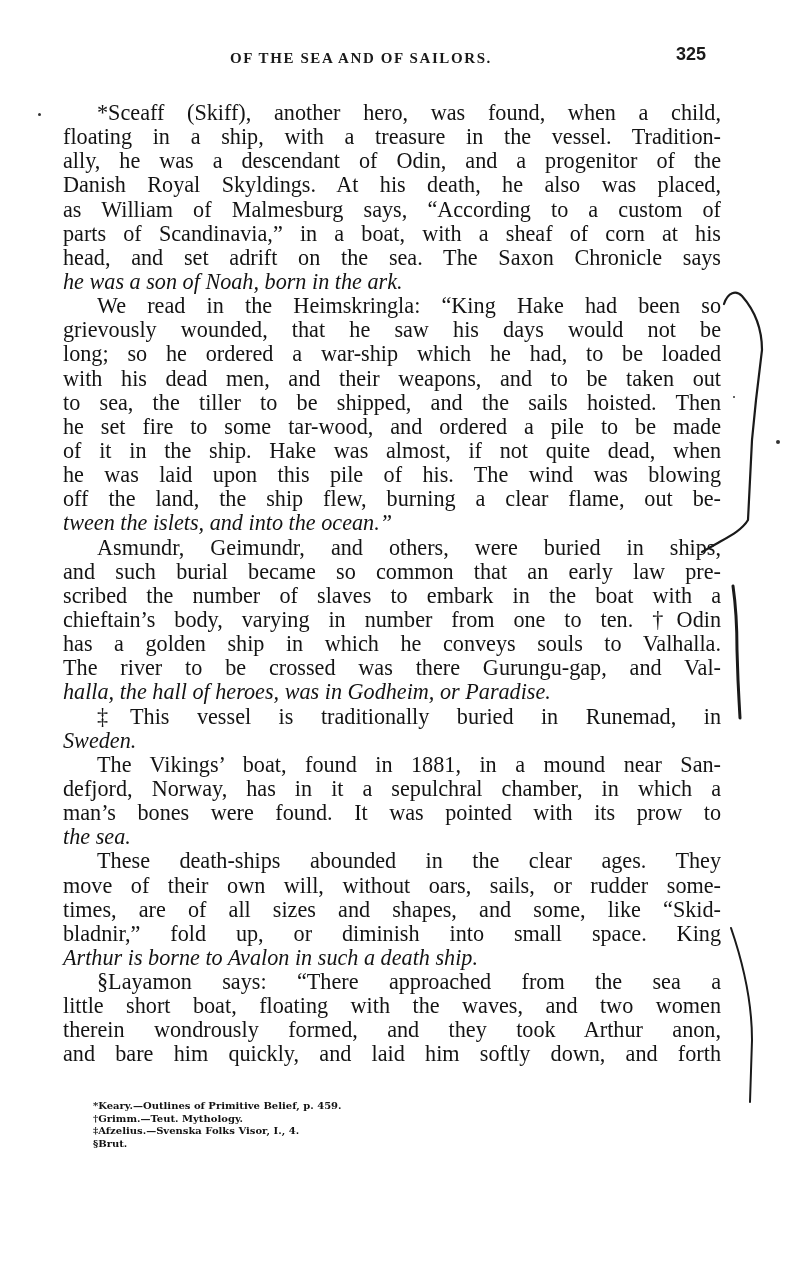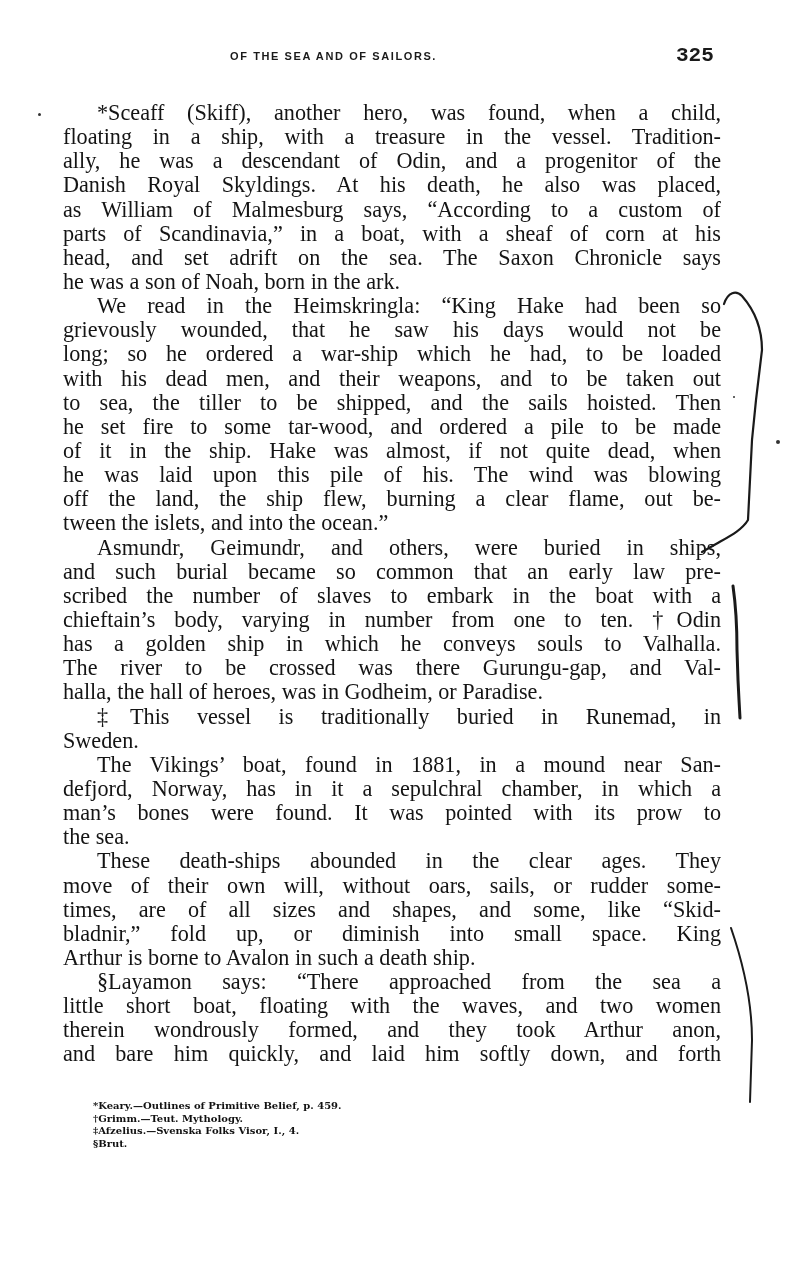--- a/index.html
+++ b/index.html
@@ -16,33 +16,33 @@
     }
     .page {
       position: absolute;
       left: 0; top: 0;
       width: 795px; height: 1273px;
     }
     .running-head {
       position: absolute;
       top: 50px;
       left: 230px;
-      font-family: Liberation Sans, sans-serif;
+      font-family: Liberation Serif, serif;
       font-weight: bold;
-      font-size: 11px;
+      font-size: 15px;
       letter-spacing: 1.6px;
       color: #1a1a1a;
     }
     .page-number {
       position: absolute;
       top: 44px;
       left: 676px;
-      font-family: Liberation Mono, monospace;
+      font-family: Liberation Sans, sans-serif;
       font-weight: bold;
-      font-size: 21px;
+      font-size: 18px;
       color: #1a1a1a;
     }
     .stray-dot {
       position: absolute;
       width: 3px; height: 3px;
       border-radius: 50%;
       background: #333;
     }
     .body-text {
       position: absolute;
@@ -56,20 +56,21 @@
     }
     .line {
       display: block;
       height: 24.15px;
       white-space: nowrap;
       text-align: justify;
       text-align-last: justify;
     }
     .line.last {
       text-align-last: left;
+      font-style: italic;
     }
     .line.indent {
       padding-left: 34px;
     }
     .footnotes {
       position: absolute;
       left: 93px;
       top: 1100px;
       font-family: "DejaVu Serif", serif;
       font-weight: bold;

